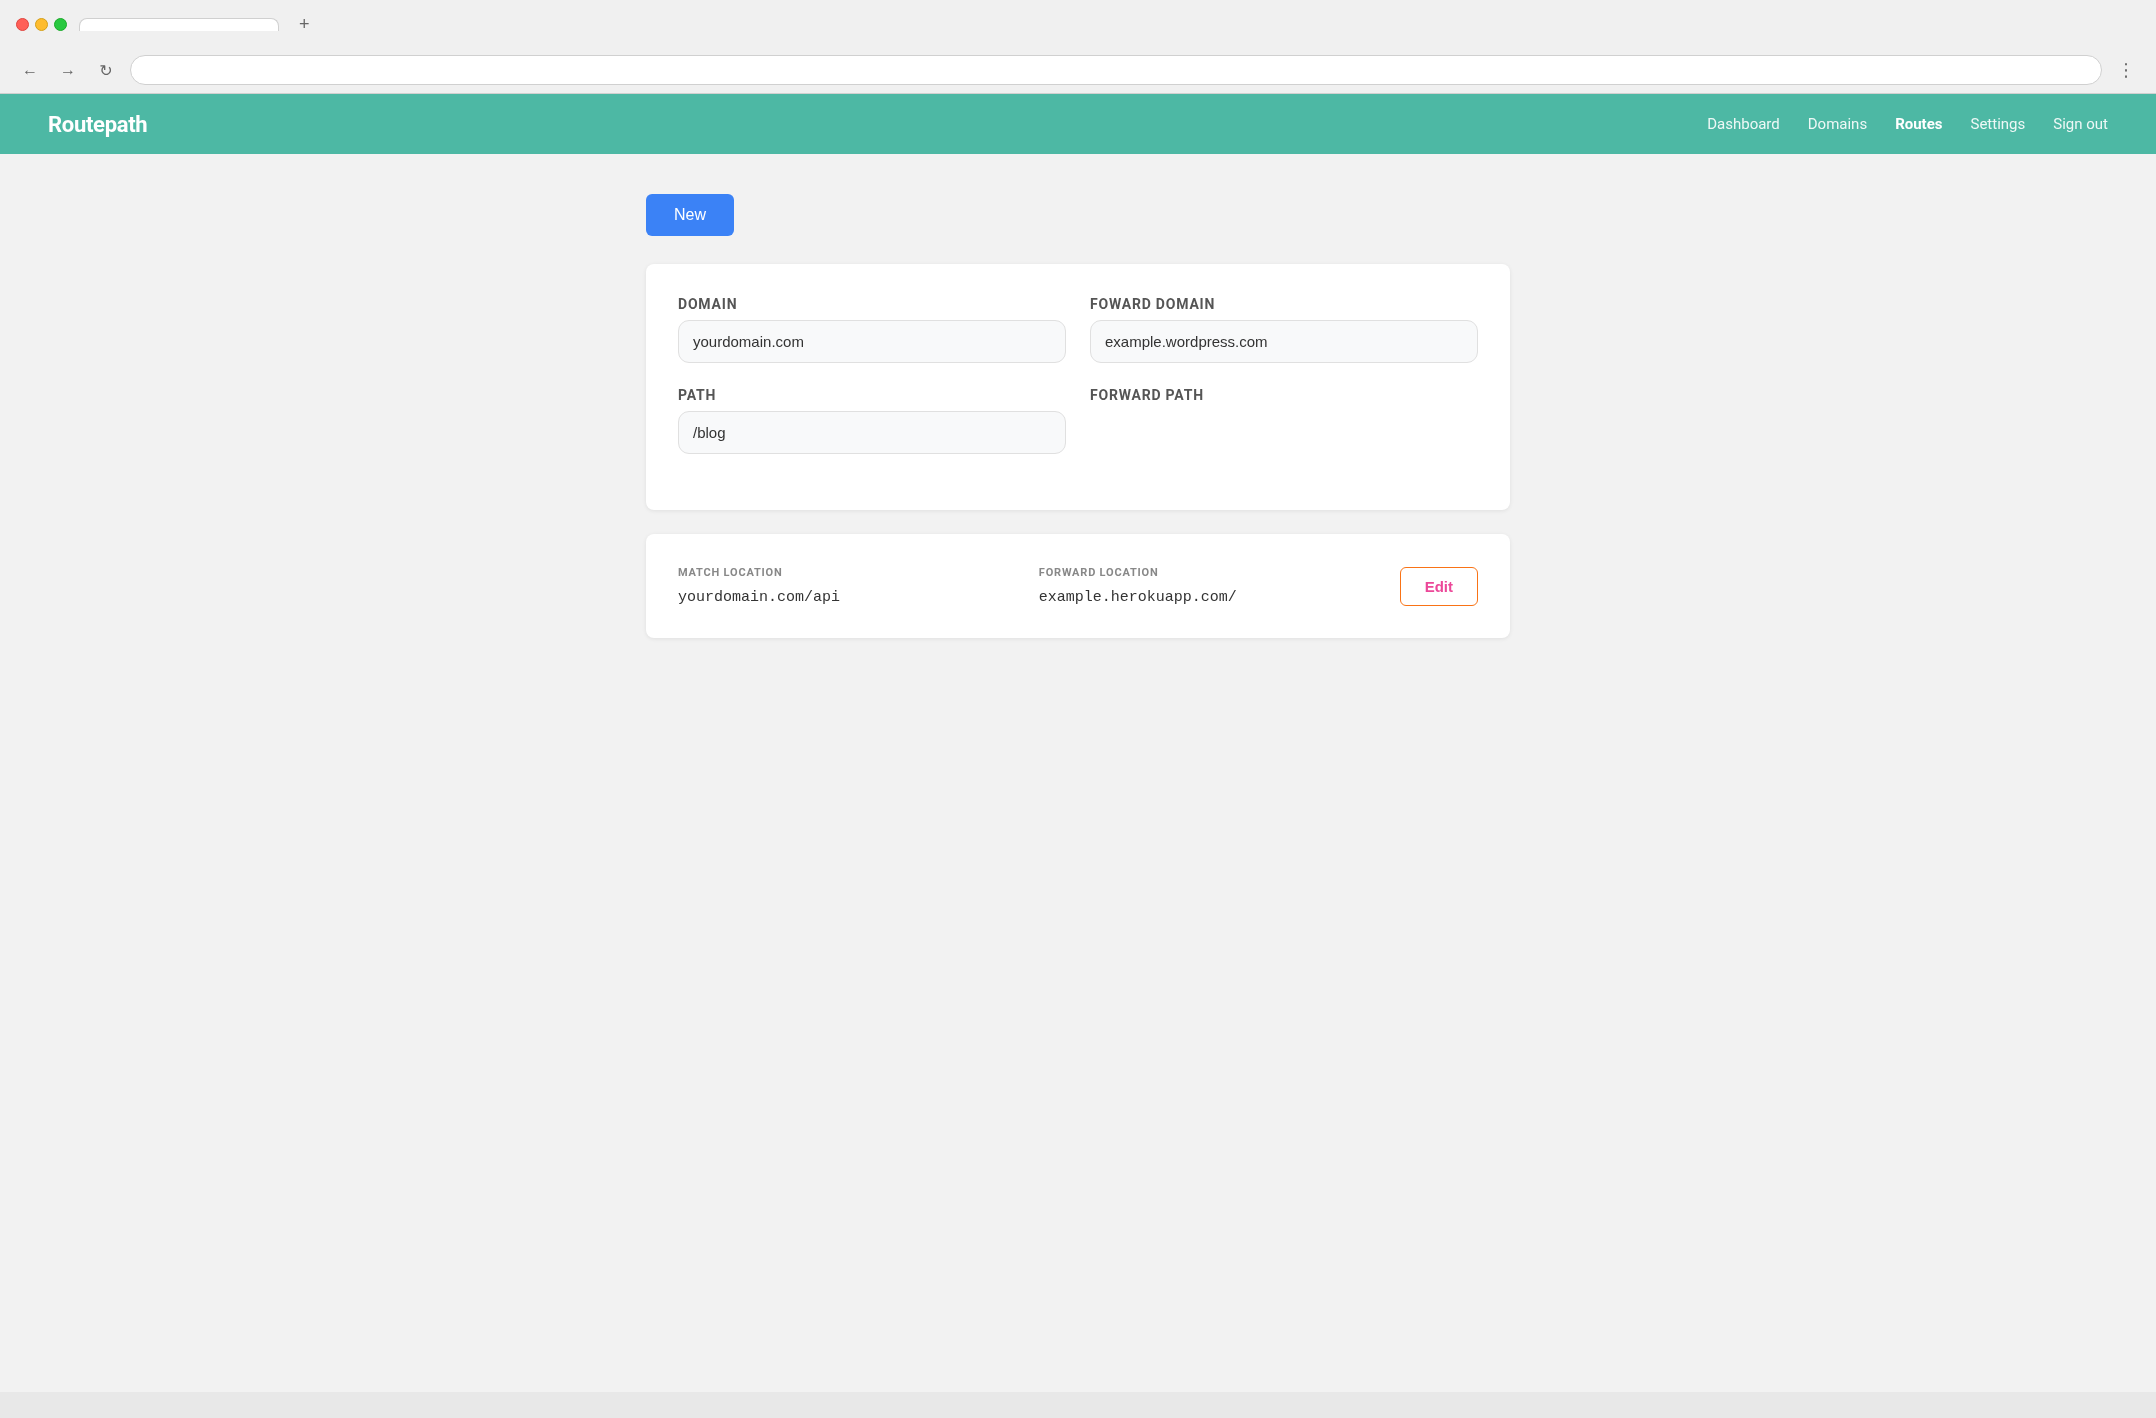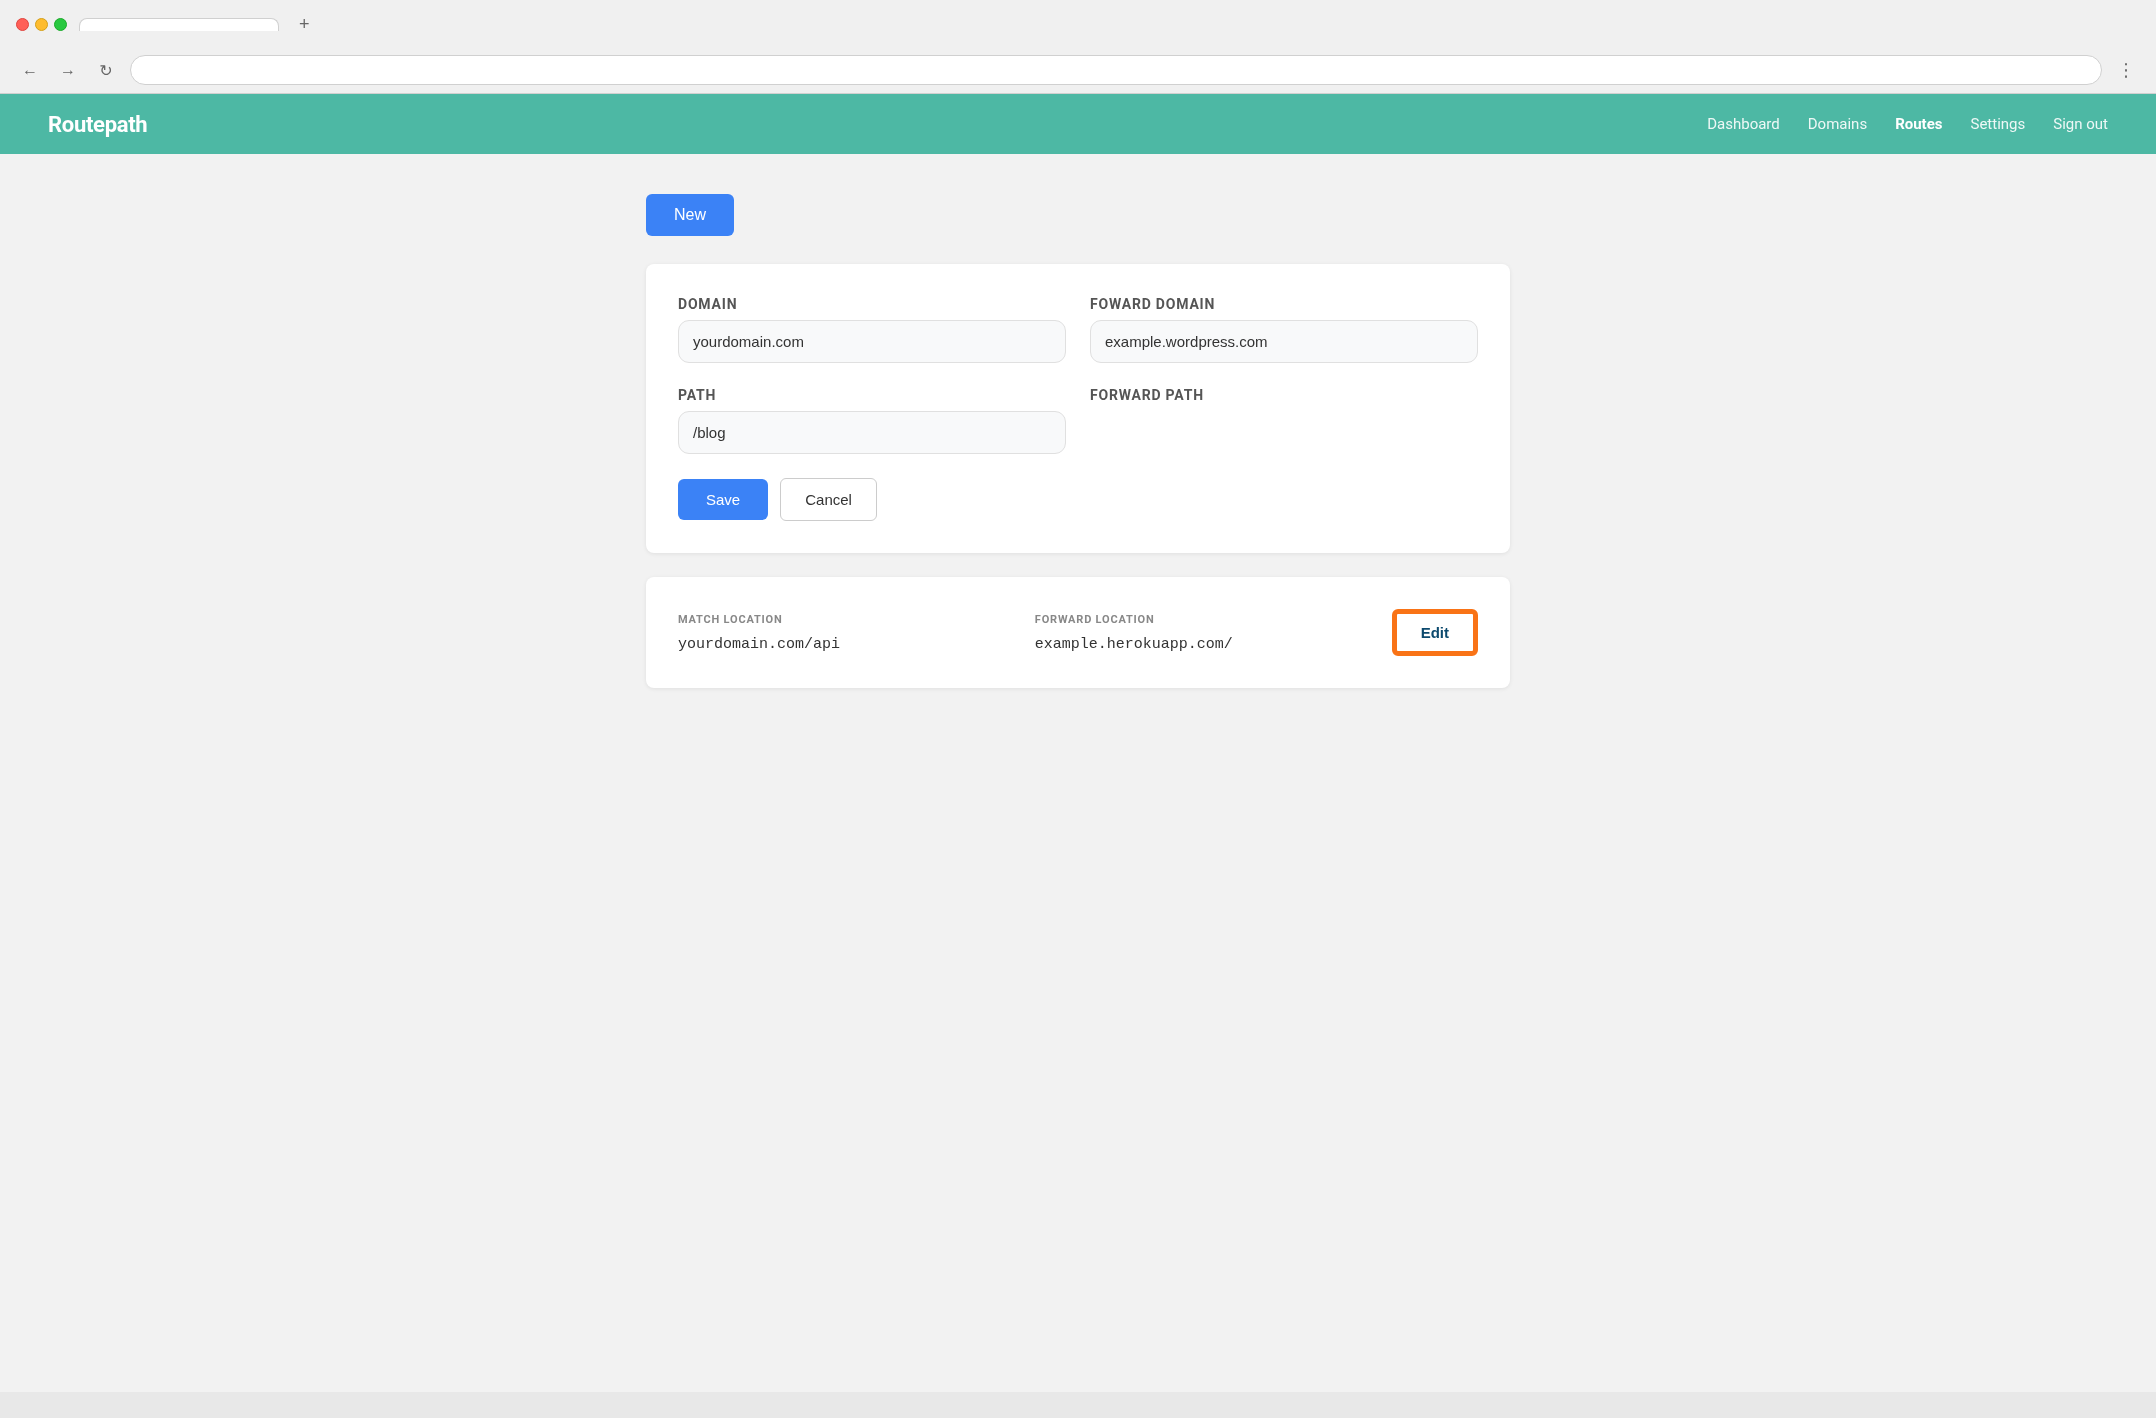--- a/index.html
+++ b/index.html
@@ -275,22 +275,22 @@
     }
 
     .route-value {
       font-size: 15px;
       color: #333;
       font-family: 'Courier New', Courier, monospace;
     }
 
     .btn-edit {
       background: white;
-      color: #0c4a6e;
-      border: 5px solid #f97316;
+      color: #ec4899;
+      border: 1px solid #f97316;
       border-radius: 6px;
       padding: 10px 24px;
       font-size: 15px;
       font-weight: 600;
       cursor: pointer;
     }
   </style>
 </head>
 <body>
 
@@ -350,24 +350,20 @@
       <div class="form-row">
         <div class="form-group">
           <label class="form-label">PATH</label>
           <input class="form-input" type="text" value="/blog" style="">
         </div>
         <div class="form-group">
           <label class="form-label">FORWARD PATH</label>
         </div>
       </div>
 
-      <div class="form-actions">
-        <button class="btn-save">Save</button>
-        <button class="btn-cancel">Cancel</button>
-      </div>
     </div>
 
     
     <div class="route-card">
       <div class="route-row">
         <div>
           <div class="route-col-header">MATCH LOCATION</div>
           <div class="route-value">yourdomain.com/api</div>
         </div>
         <div>

